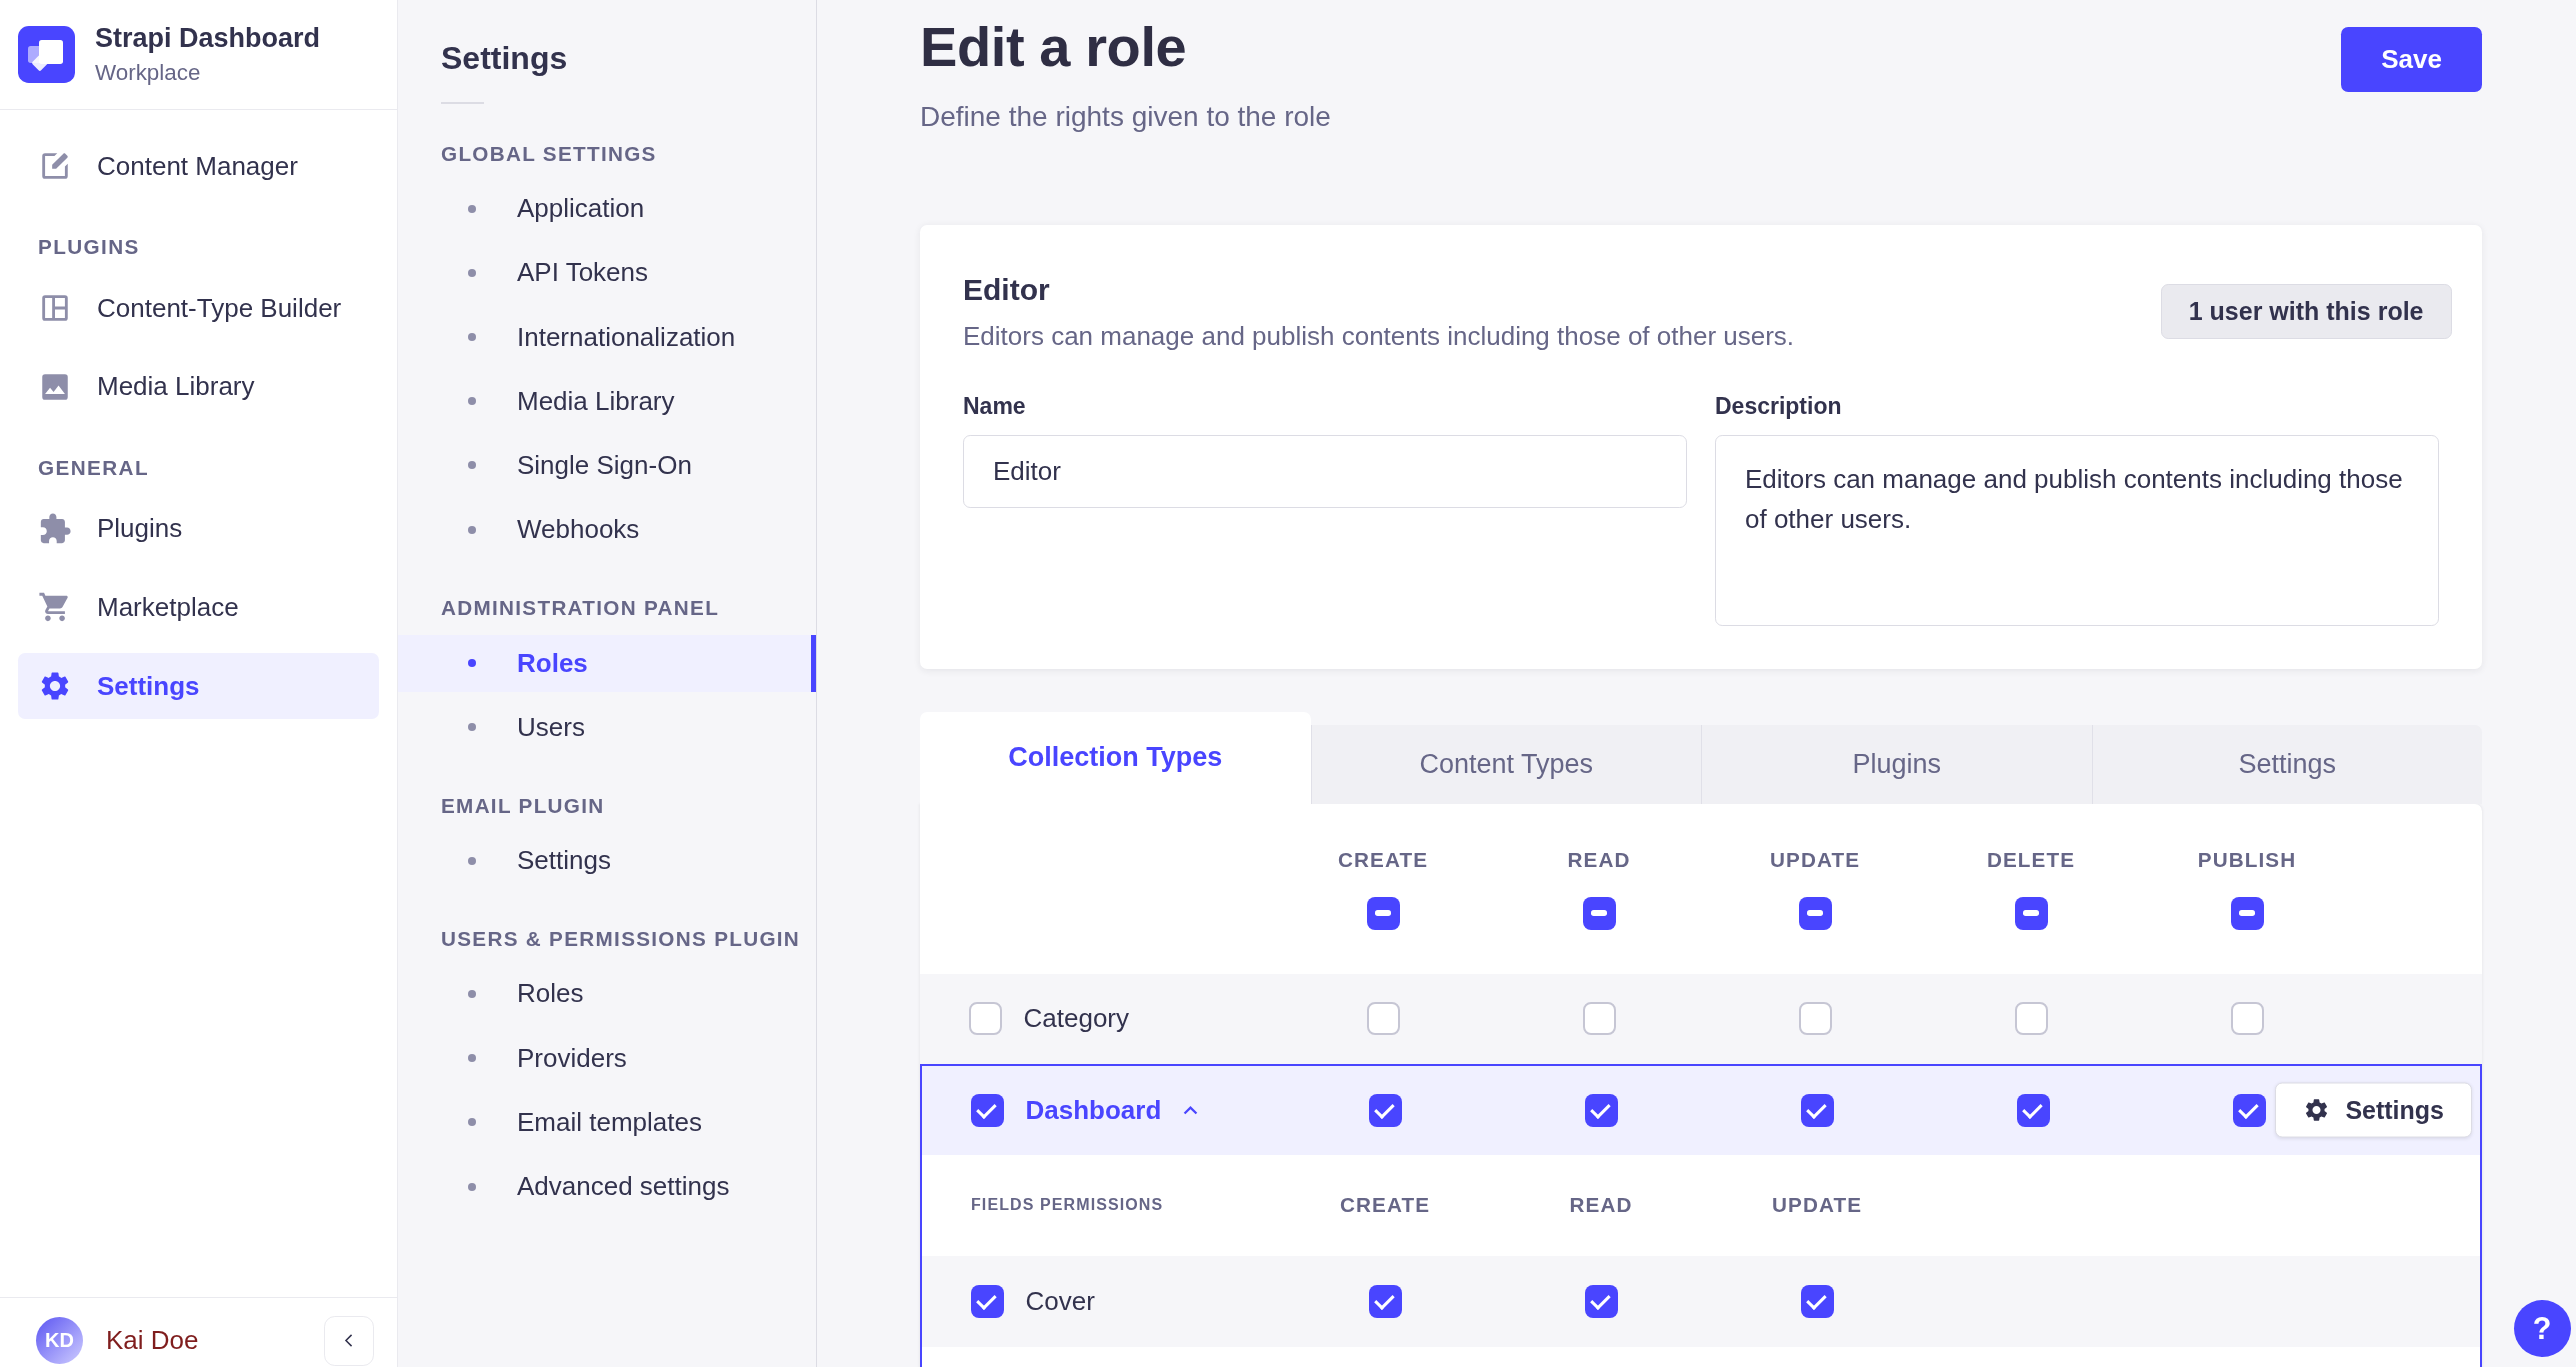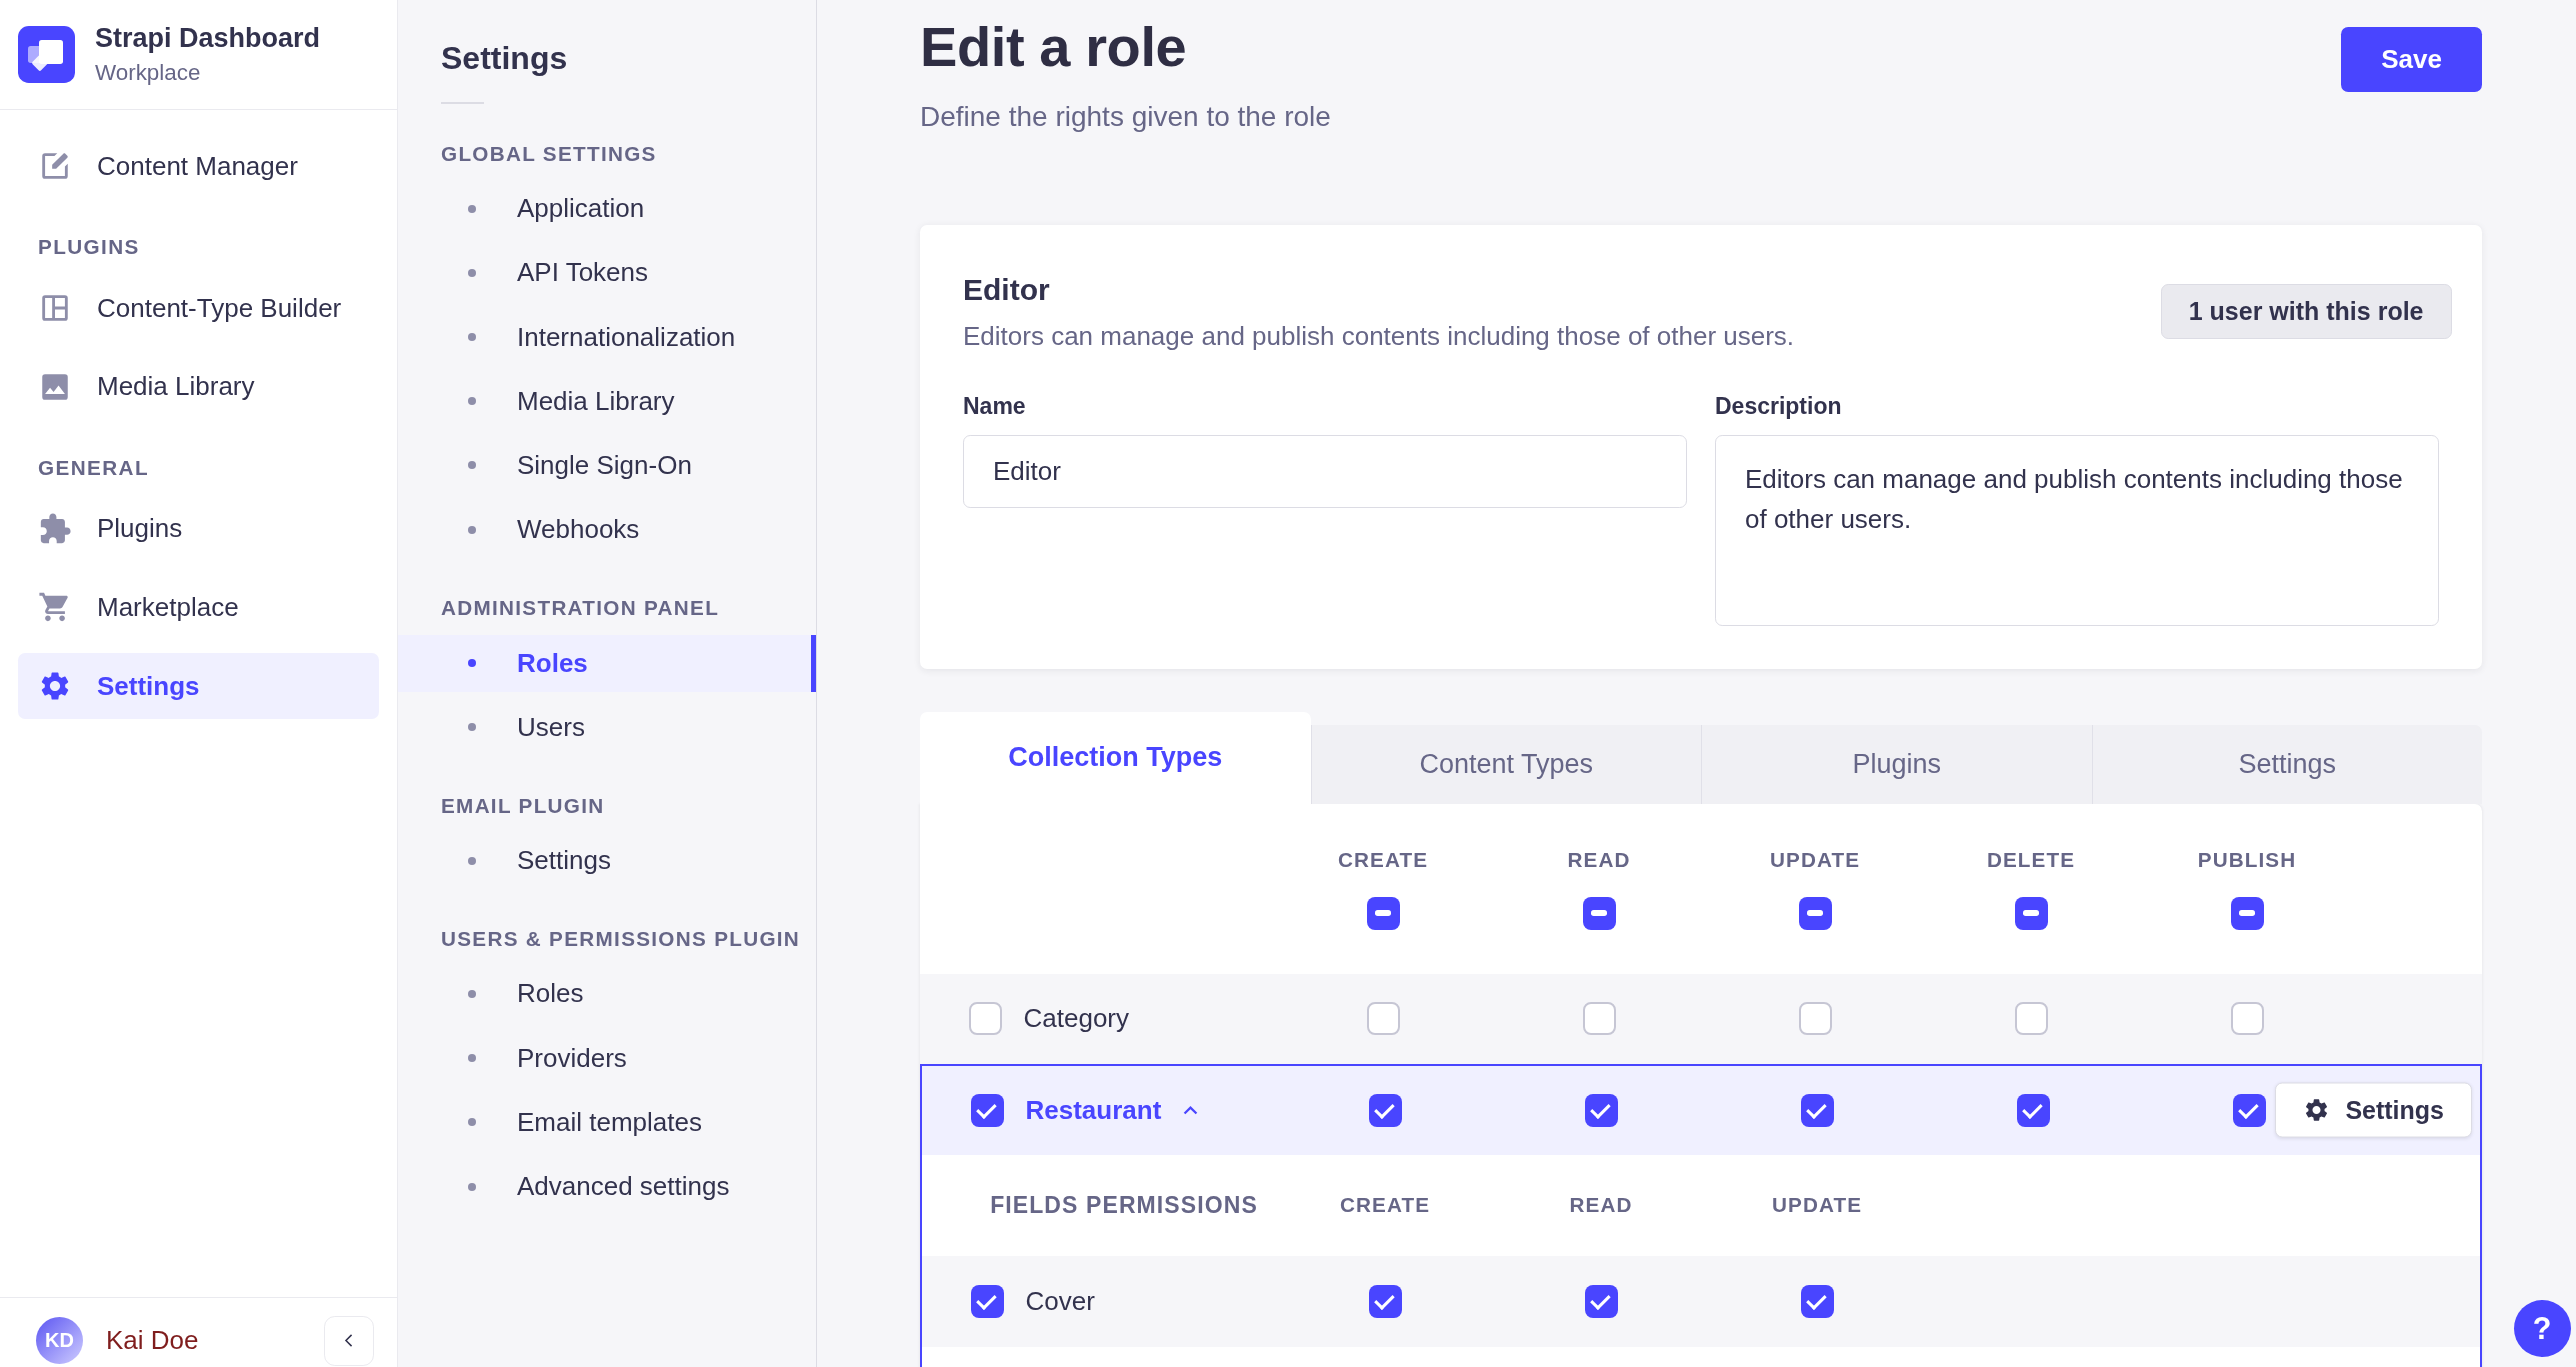--- a/index.html
+++ b/index.html
@@ -83,21 +83,21 @@
   .cb[data-state="mixed"]::after { content:""; width:15.3px; height:5.4px; background:#fff; border-radius:2.7px; }
 
   
   .accordion { border:2.7px solid #4945ff; }
   .acc-head { height:89px; background:#f0f0ff; position:relative; }
   .acc-title { color:#4945ff; font-weight:bold; display:flex; align-items:center; gap:16px; }
   .acc-title svg { width:27px; height:27px; fill:#4945ff; }
   .settings-btn { position:absolute; right:8px; top:50%; transform:translateY(-50%); height:55px; background:#fff; border:0.9px solid #dcdce4; border-radius:7.2px; box-shadow:0 0.9px 3.6px rgba(33,33,52,.1); display:flex; align-items:center; gap:15.3px; padding:0 27px; font-family:inherit; font-size:25px; font-weight:bold; color:#32324d; cursor:pointer; }
   .settings-btn svg { width:27px; height:27px; fill:#32324d; }
   .fields-head { height:101px; background:#fff; }
-  .fields-title { font-size:23px; font-weight:bold; letter-spacing:1.1px; color:#666687; padding-left:49px;text-align:center; }
+  .fields-title { font-size:16px; font-weight:bold; letter-spacing:1.1px; color:#666687; padding-left:49px; }
   .frow-cover { height:91px; background:#f6f6f9; }
   .frow-name { height:99px; background:#fff; }
 
   .help-btn { position:absolute; right:5.4px; bottom:10px; width:57px; height:57px; border-radius:50%; background:#4945ff; border:none; color:#fff; font-family:inherit; font-size:30.5px; font-weight:bold; display:flex; align-items:center; justify-content:center; cursor:pointer; }
 </style>
 </head>
 <body>
 
 <div class="app">
 
@@ -315,21 +315,21 @@
                 <span class="cb" data-state="off"></span>
               </div>
             <div></div>
           </div>
 
           <div class="accordion">
             <div class="grid row acc-head">
               <div class="row-label-cell">
                 <span class="cb" data-state="on"></span>
                 <span class="acc-title">
-                  <span>Restaurant</span>
+                  <span>Dashboard</span>
                   <svg viewBox="0 0 24 24">
                       <path d="M7.4 15.4 12 10.8l4.6 4.6L18 14l-6-6-6 6z"></path>
                     </svg>
                 </span>
               </div>
               <div class="cell-center">
                   <span class="cb" data-state="on"></span>
                 </div>
               <div class="cell-center">
                   <span class="cb" data-state="on"></span>

